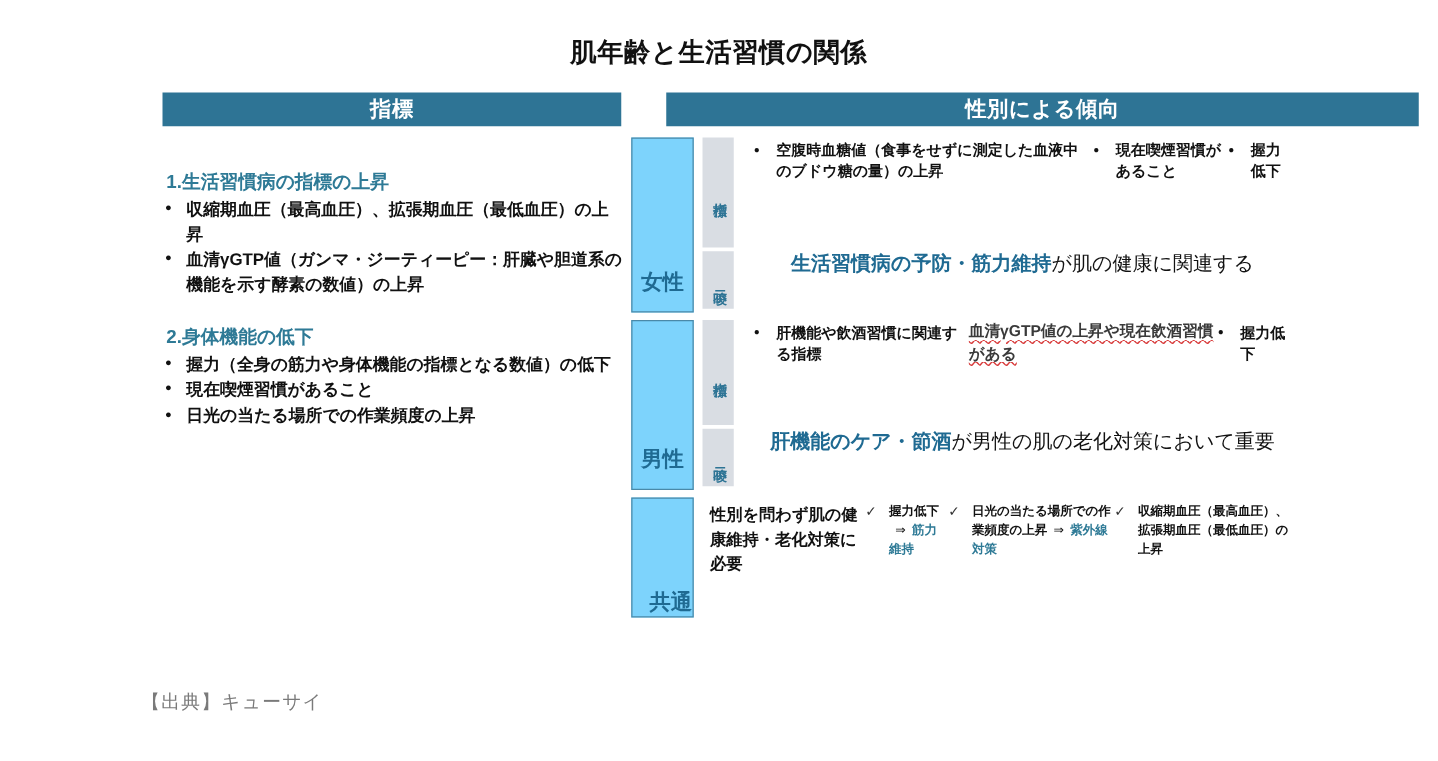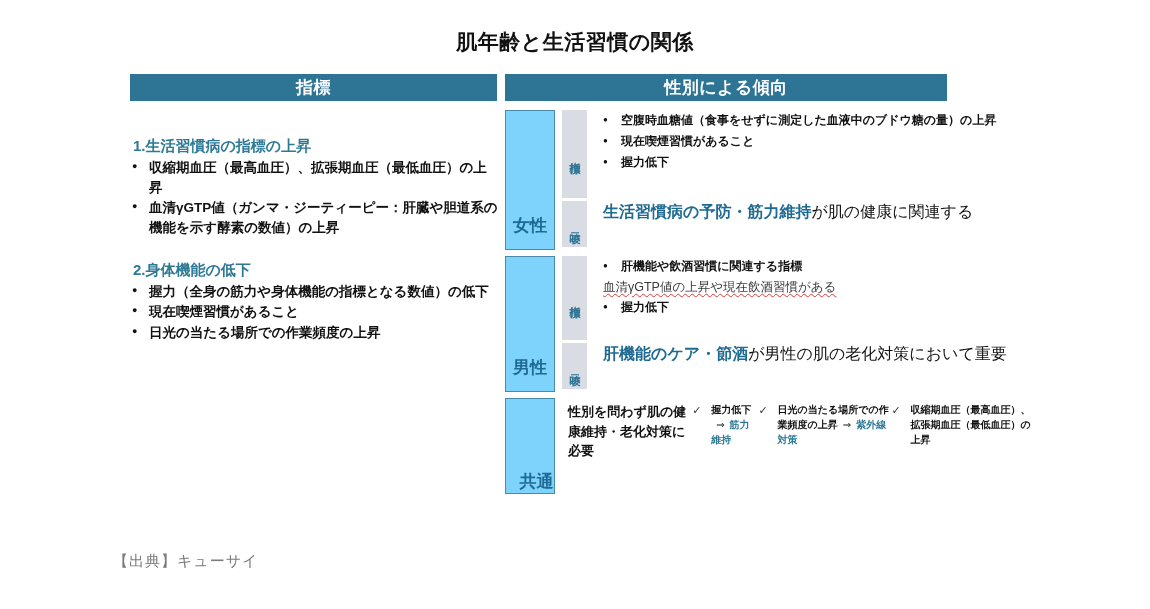--- a/index.html
+++ b/index.html
@@ -37,21 +37,21 @@
     background: #2E7495;
     color: #ffffff;
     font-size: 17px;
     font-weight: bold;
     display: flex;
     align-items: center;
     justify-content: center;
     letter-spacing: 0.5px;
   }
   .hdr-left  { left: 130px; width: 367px; }
-  .hdr-right { left: 505px; width: 442px; }
+  .hdr-right { left: 533px; width: 602px; }
 
   
   .left-col {
     position: absolute;
     left: 130px;
     top: 108px;
     width: 370px;
   }
   .sec-head {
     font-size: 15px;
@@ -140,21 +140,22 @@
   .vtag span {
     writing-mode: vertical-rl;
     text-orientation: upright;
     letter-spacing: 1px;
     line-height: 1;
   }
   .row-content {
     flex: 1;
     padding-left: 16px;
     display: flex;
-    flex-direction: column;
+    flex-direction: row;
+    justify-content: center;
   }
   .r-item {
     position: relative;
     font-size: 12px;
     font-weight: bold;
     line-height: 1.4;
     color: #111111;
     padding-left: 18px;
     margin: 2px 0;
   }
@@ -162,21 +163,21 @@
     content: "\25CF";
     position: absolute;
     left: 0;
     top: 0;
     font-size: 8px;
     line-height: 2.1;
     color: #111111;
   }
   .r-sub {
     font-size: 12.5px;
-    font-weight: normal;
+    font-weight: bold;
     color: #3a3a3a;
     line-height: 1.4;
     margin: 1px 0 1px 0;
     display: inline-block;
   }
   .squig {
     text-decoration: underline wavy #d83a3a;
     text-underline-offset: 2px;
     text-decoration-thickness: 1px;
   }

